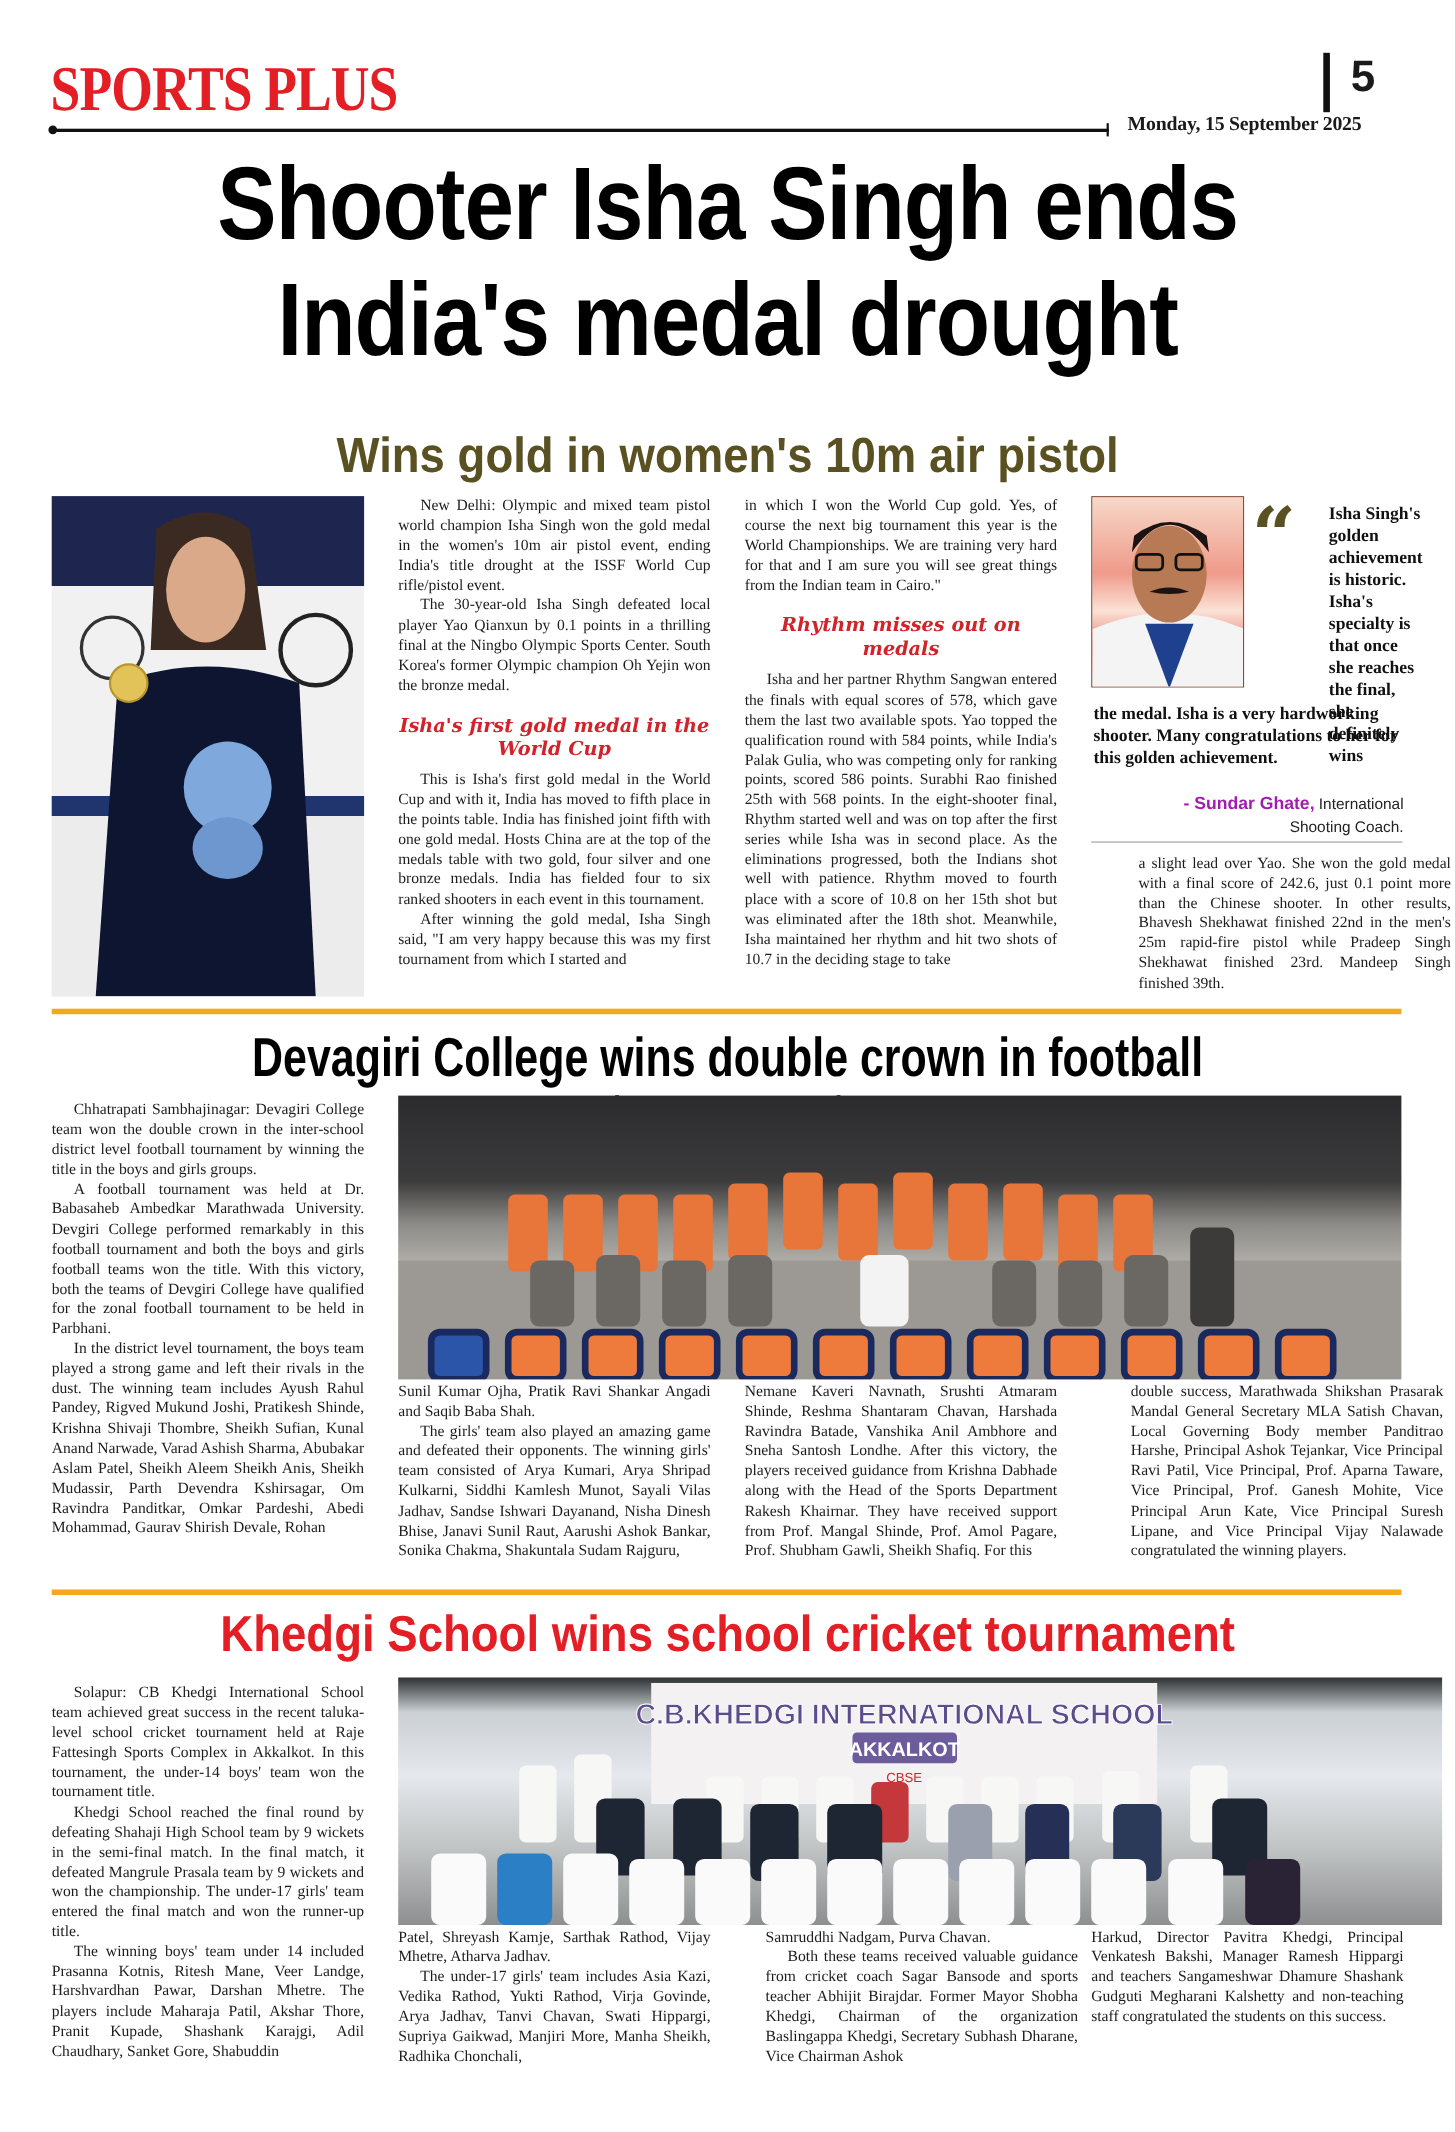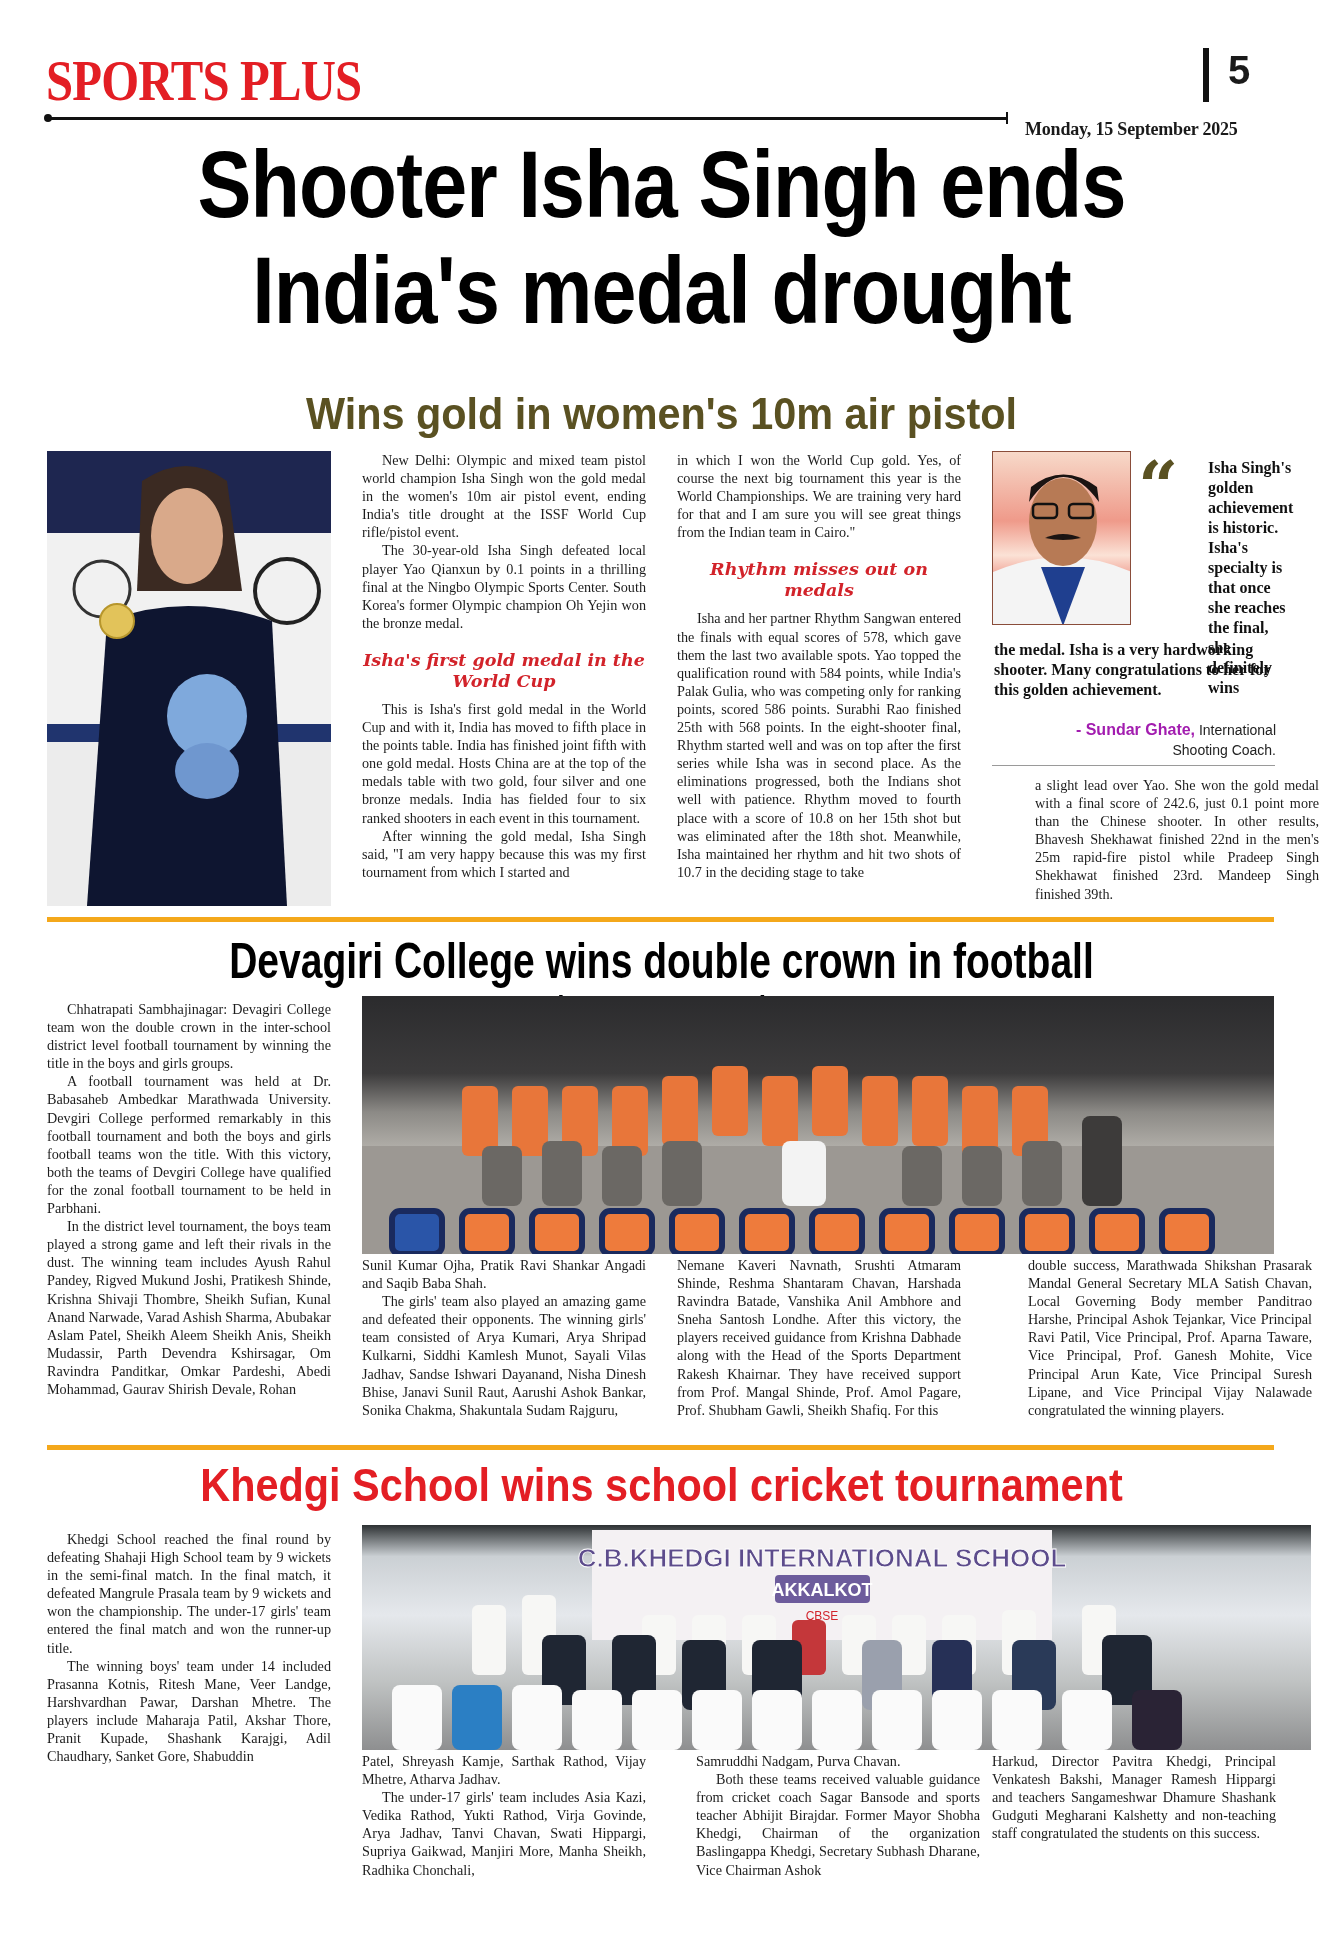--- a/index.html
+++ b/index.html
@@ -7,21 +7,21 @@
   body { position: relative; font-family: "DejaVu Serif", serif; color: #1a1a1a; }
   .abs { position: absolute; }
 
   
   .masthead { left: 46px; top: 52px; font-family: "Liberation Serif", serif; font-weight: bold; font-size: 58px; color: #e31e24; letter-spacing: -1px; transform: scaleX(0.84); transform-origin: left top; line-height: 1; }
   .mast-rule { left: 46px; top: 117px; width: 962px; height: 3px; background: #111; }
   .mast-dot { left: 44px; top: 114px; width: 8px; height: 8px; border-radius: 50%; background: #111; }
   .mast-tick { left: 1006px; top: 112px; width: 2px; height: 12px; background: #111; }
   .page-bar { left: 1203px; top: 48px; width: 6px; height: 54px; background: #111; }
   .page-num { left: 1228px; top: 50px; font-family: "Liberation Sans", sans-serif; font-weight: bold; font-size: 40px; line-height: 1; }
-  .date { left: 1025px; top: 119px; font-family: "Liberation Serif", serif; font-weight: bold; font-size: 18px; letter-spacing: -0.2px; }
+  .date { left: 1025px; top: 102px; font-family: "Liberation Serif", serif; font-weight: bold; font-size: 18px; letter-spacing: -0.2px; }
 
   
   .hl-main { left: 0; width: 1323px; text-align: center; font-family: "Liberation Sans", sans-serif; font-weight: bold; color: #000; line-height: 1; }
   .hl1 { top: 138px; font-size: 94px; transform: scaleX(0.86); letter-spacing: -1px; }
   .hl2 { top: 244px; font-size: 94px; transform: scaleX(0.86); letter-spacing: -1px; }
   .subhl { left: 0; width: 1323px; text-align: center; top: 388px; font-family: "Liberation Sans", sans-serif; font-weight: bold; font-size: 45px; color: #5a5122; transform: scaleX(0.92); }
 
   
   .col { font-family: "Liberation Serif", serif; font-size: 14.2px; line-height: 18.1px; text-align: justify; color: #1c1c1c; }
   .col p { text-indent: 20px; }
@@ -179,20 +179,21 @@
 </div>
 <div class="abs col" style="left:1028px; top:1256px; width:284px;">
   <p class="noind">double success, Marathwada Shikshan Prasarak Mandal General Secretary MLA Satish Chavan, Local Governing Body member Panditrao Harshe, Principal Ashok Tejankar, Vice Principal Ravi Patil, Vice Principal, Prof. Aparna Taware, Vice Principal, Prof. Ganesh Mohite, Vice Principal Arun Kate, Vice Principal Suresh Lipane, and Vice Principal Vijay Nalawade congratulated the winning players.</p>
 </div>
 
 <div class="abs rule-gold" style="top:1445px;"></div>
 
 <div class="abs hl-sec hl4">Khedgi School wins school cricket tournament</div>
 
 <div class="abs col" style="left:47px; top:1530px; width:284px;">
+  <p>Solapur: CB Khedgi International School team achieved great success in the recent taluka-level school cricket tournament held at Raje Fattesingh Sports Complex in Akkalkot. In this tournament, the under-14 boys' team won the tournament title.</p>
   <p>Khedgi School reached the final round by defeating Shahaji High School team by 9 wickets in the semi-final match. In the final match, it defeated Mangrule Prasala team by 9 wickets and won the championship. The under-17 girls' team entered the final match and won the runner-up title.</p>
   <p>The winning boys' team under 14 included Prasanna Kotnis, Ritesh Mane, Veer Landge, Harshvardhan Pawar, Darshan Mhetre. The players include Maharaja Patil, Akshar Thore, Pranit Kupade, Shashank Karajgi, Adil Chaudhary, Sanket Gore, Shabuddin</p>
 </div>
 
 <div class="abs photo cricket-photo" title="C.B. Khedgi International School Akkalkot cricket teams">
   <svg width="912" height="225" viewBox="0 0 912 225">
     <rect x="230" y="5" width="460" height="110" fill="#f4f1f3"></rect>
     <text x="460" y="42" text-anchor="middle" font-family="Liberation Sans, sans-serif" font-weight="bold" font-size="26" fill="#5d4c8c" stroke="#fff" stroke-width="0.8">C.B.KHEDGI INTERNATIONAL SCHOOL</text>
     <rect x="413" y="50" width="95" height="28" rx="4" fill="#6d5c9c"></rect>
     <text x="460" y="71" text-anchor="middle" font-family="Liberation Sans, sans-serif" font-weight="bold" font-size="18" fill="#fff">AKKALKOT</text>

